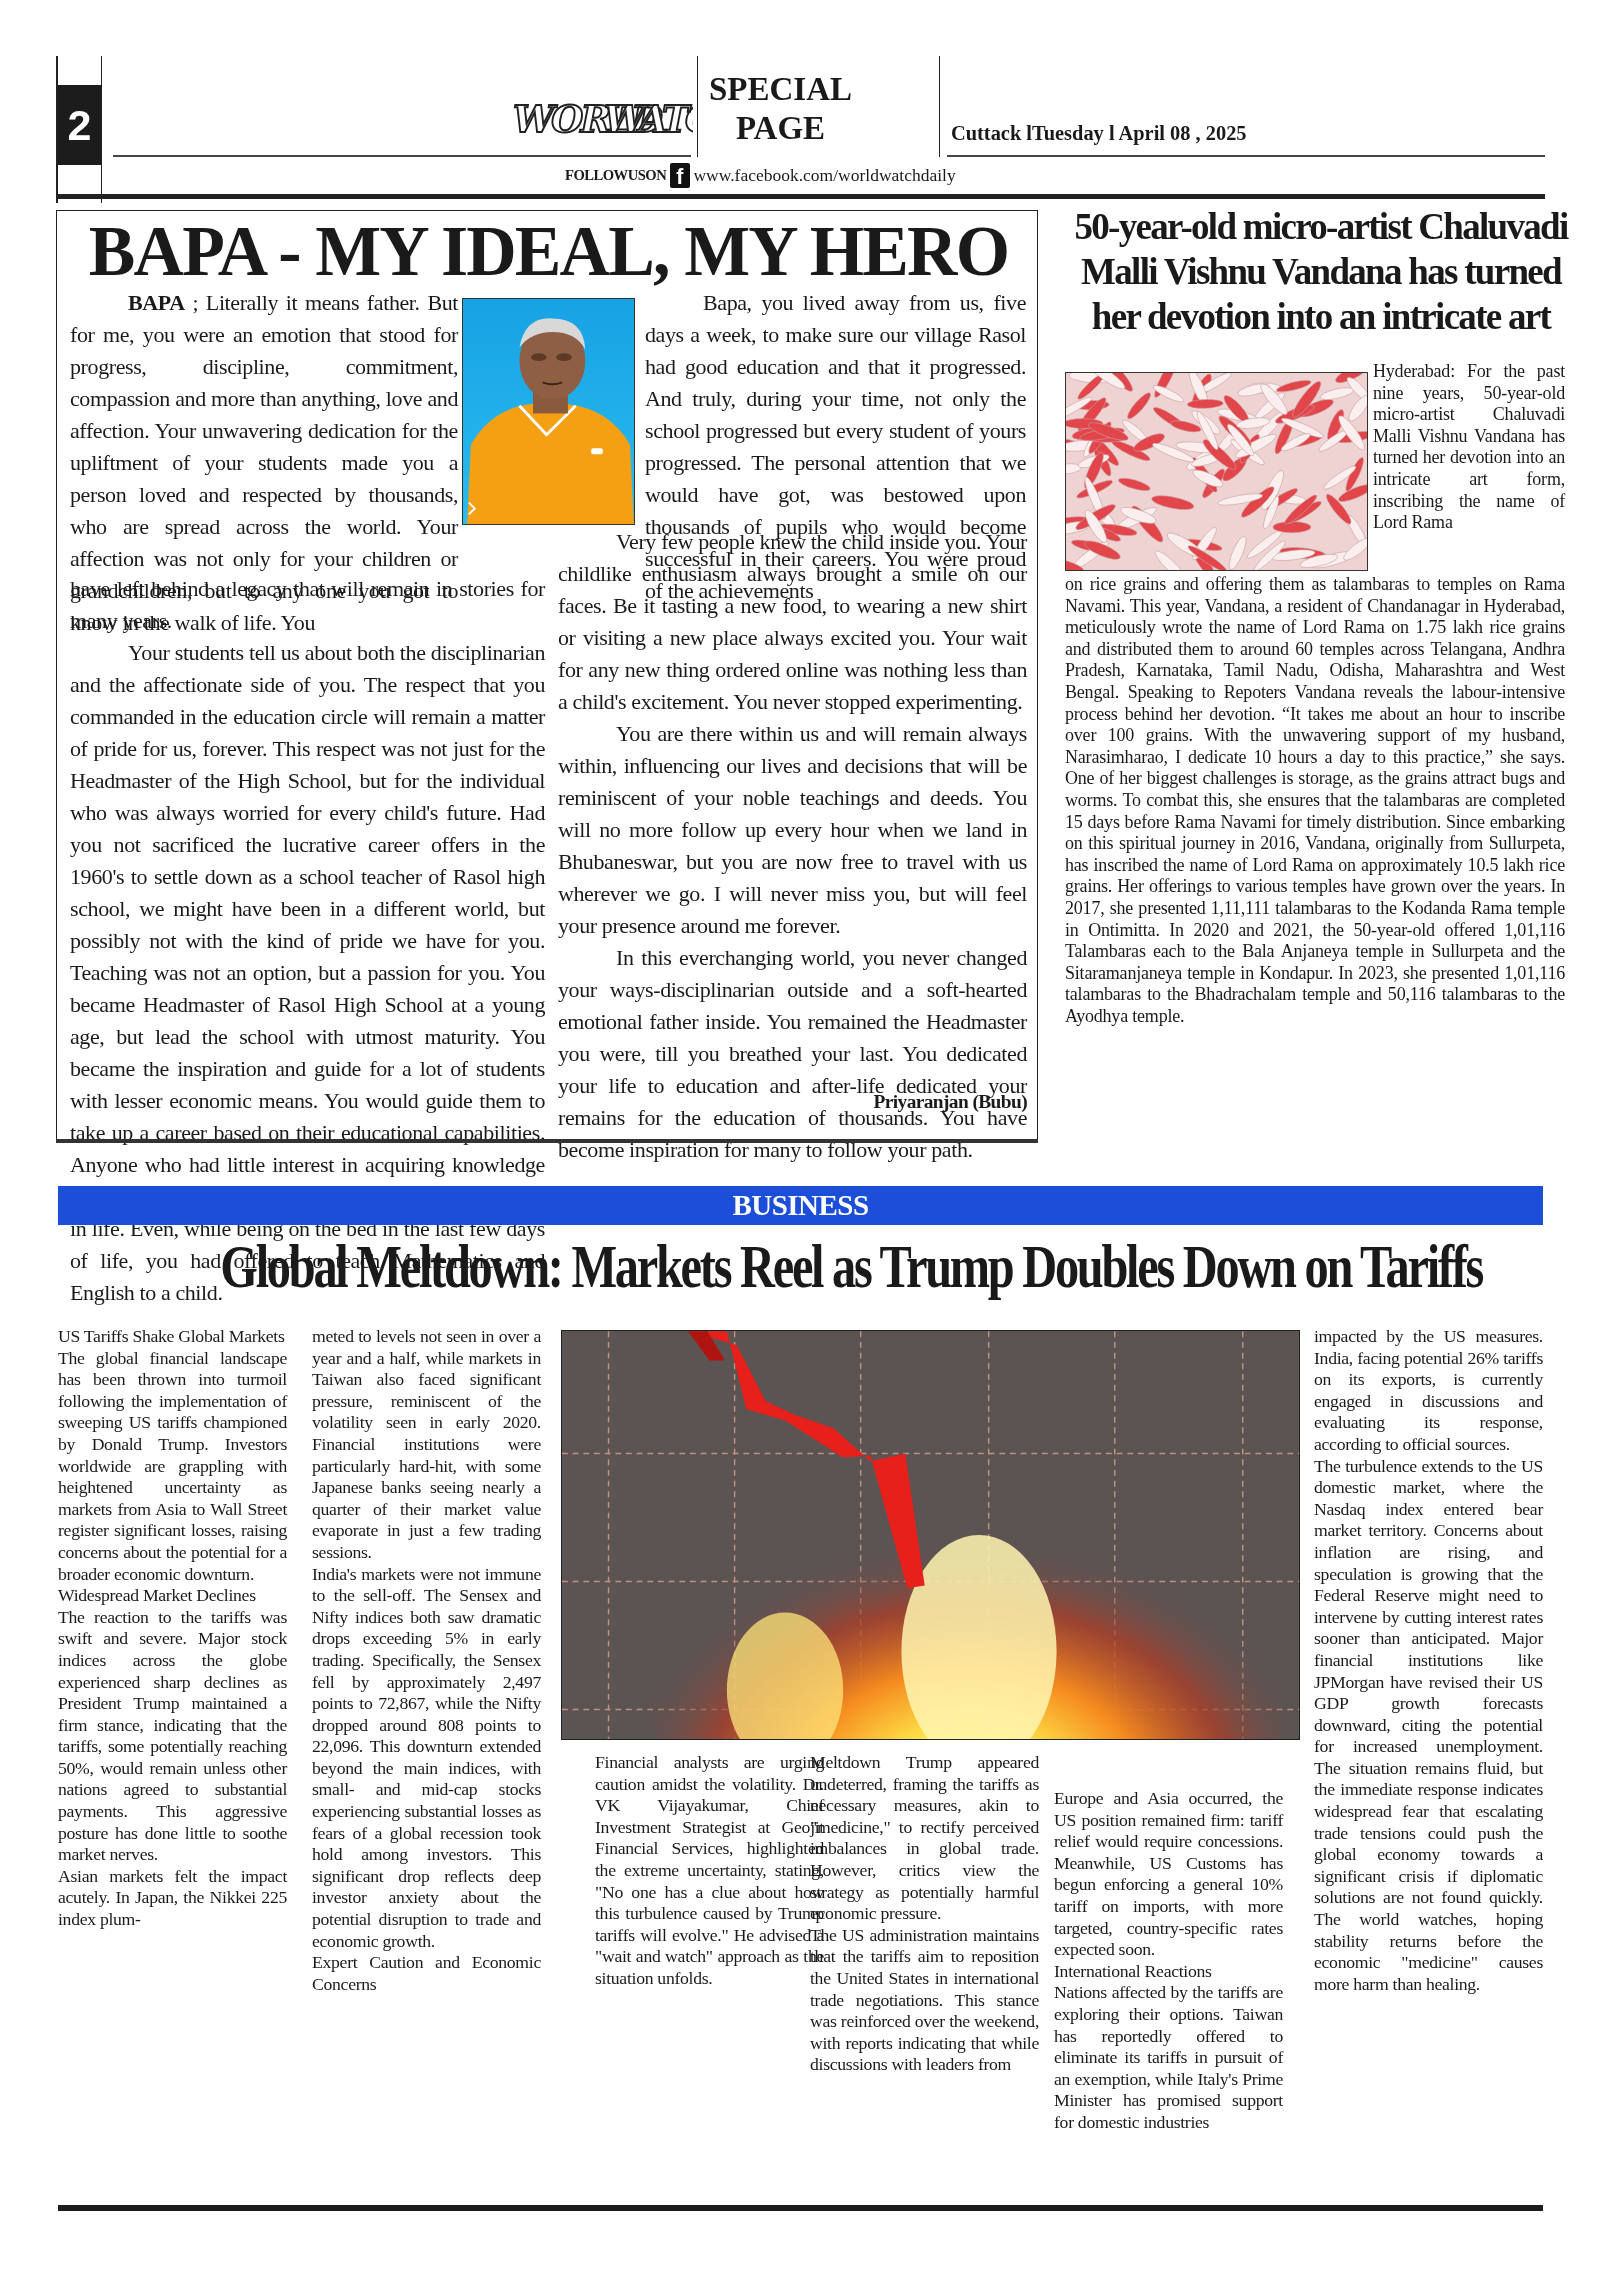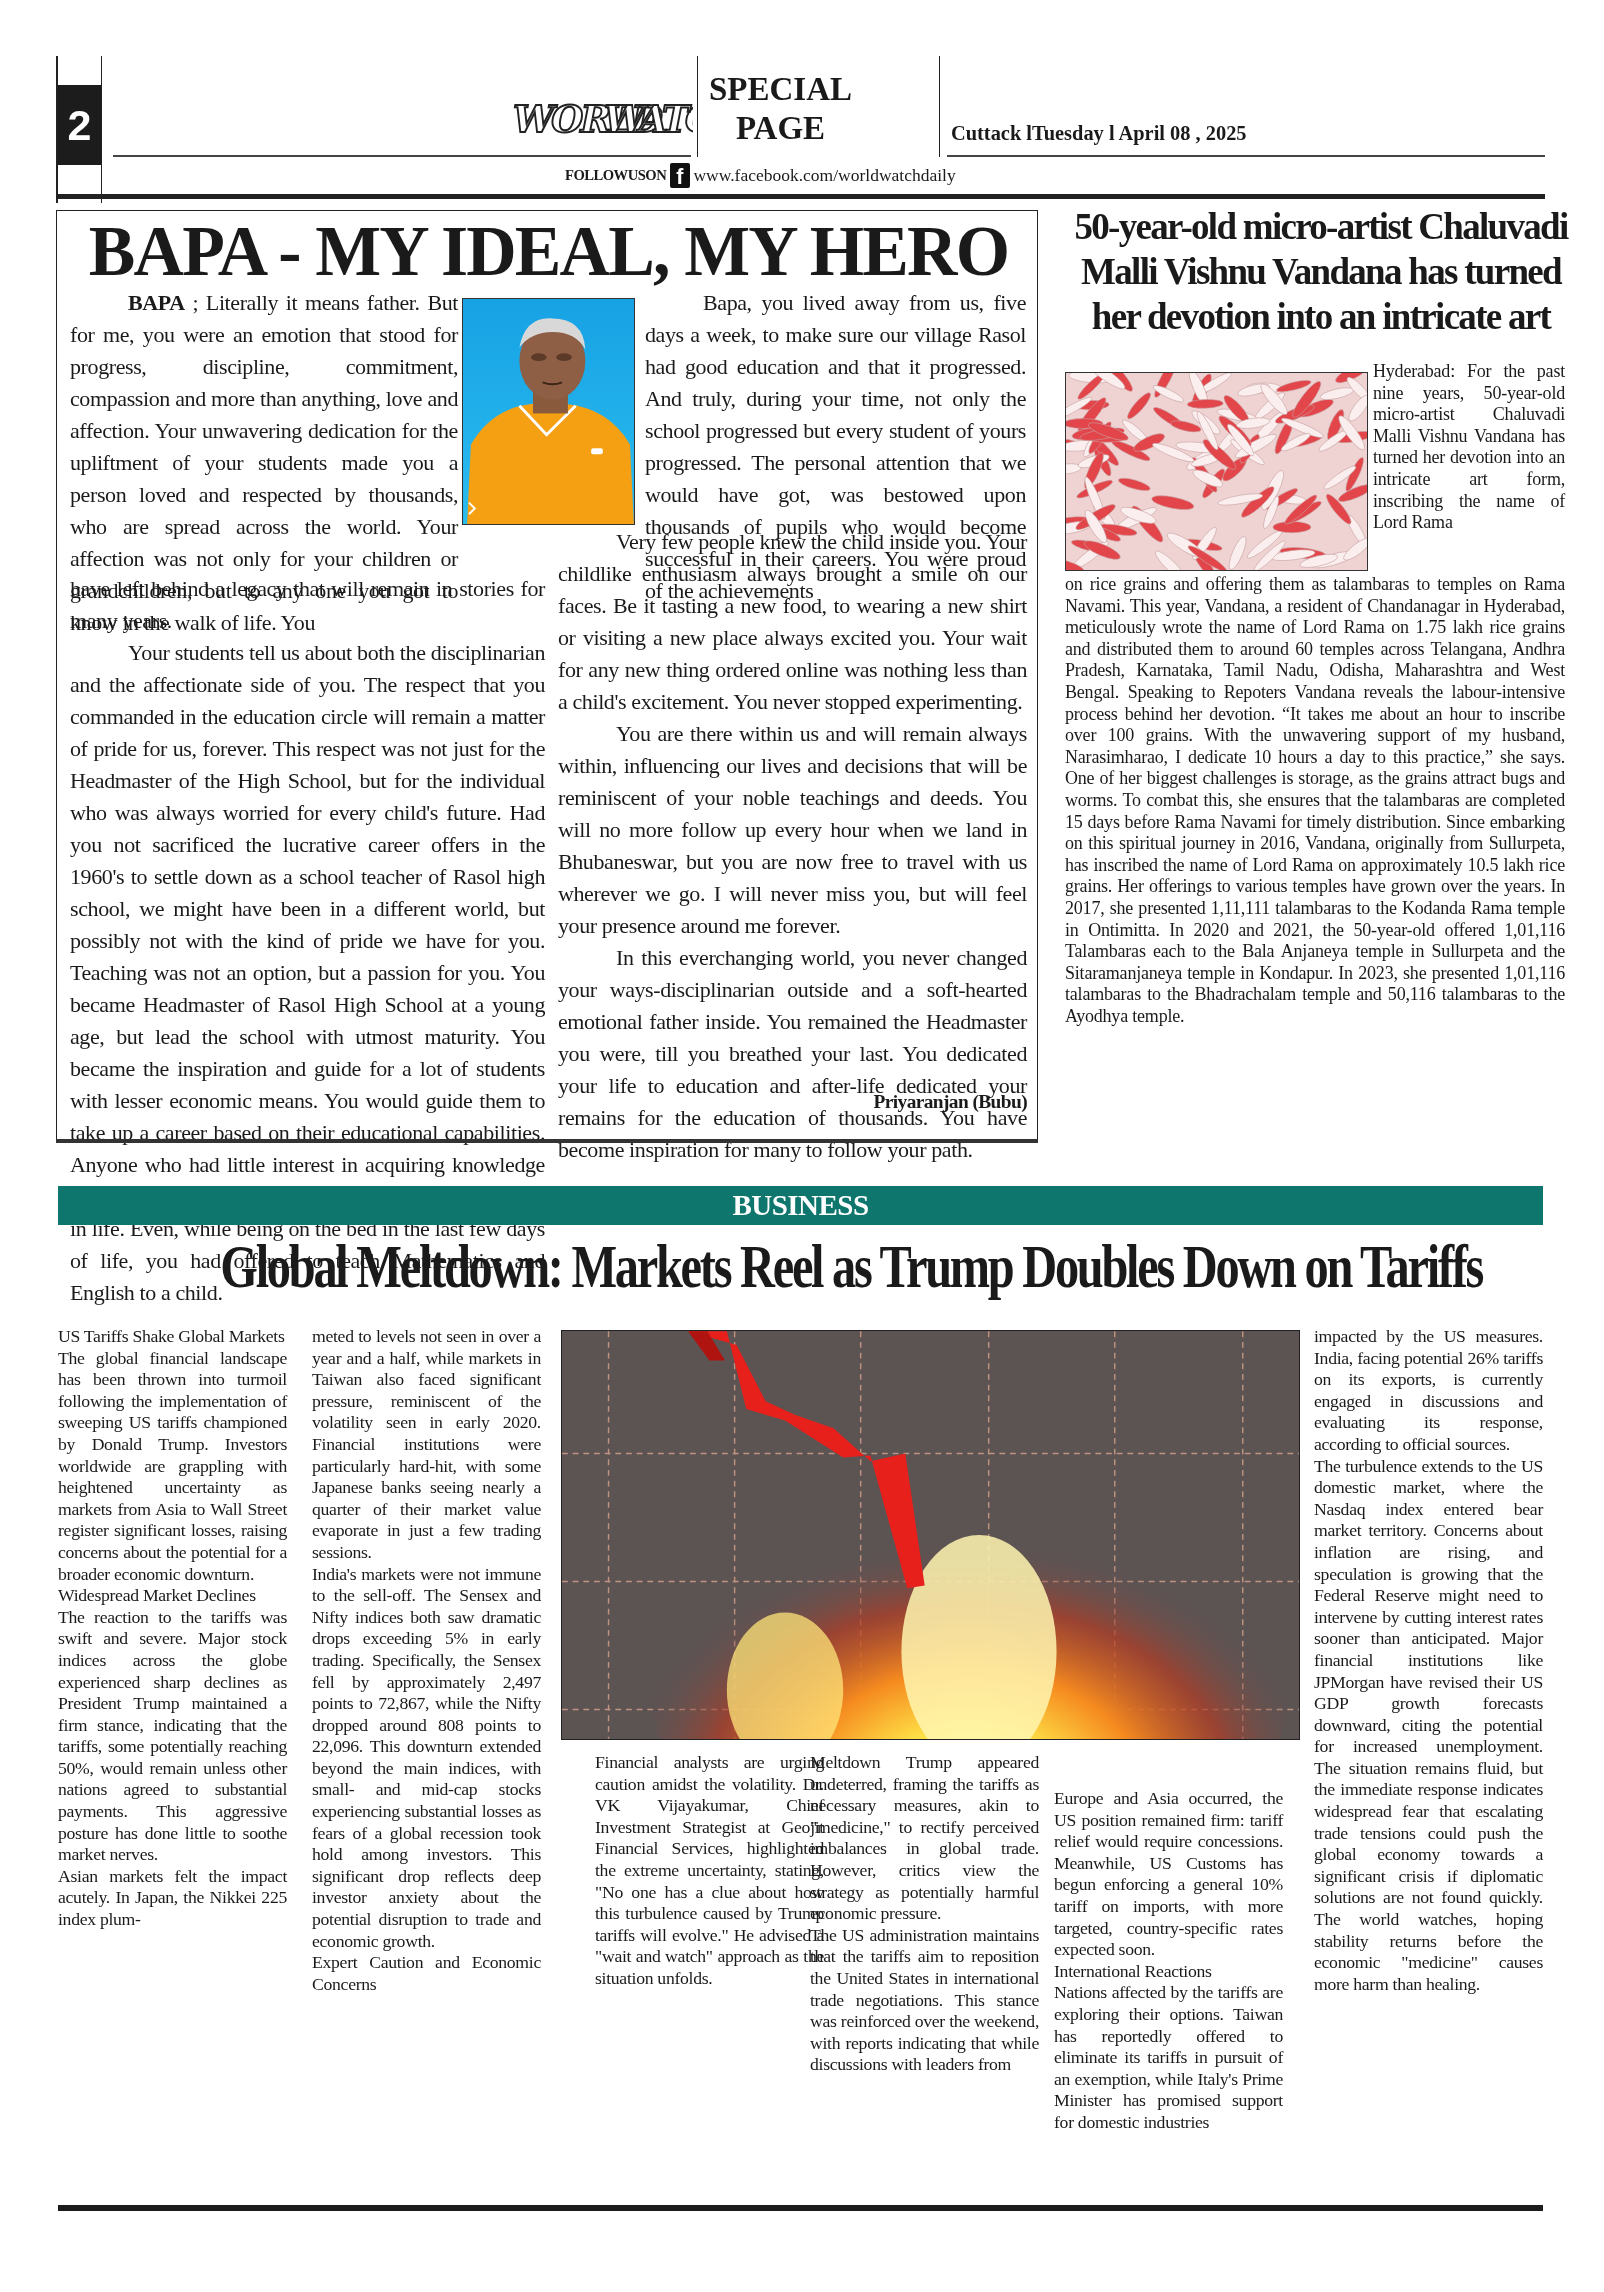--- a/index.html
+++ b/index.html
@@ -31,21 +31,21 @@
   #bapa-bottom-shadow { left: 56px; top: 1139px; width: 982px; height: 3.9px; background: #333; }
 
   
   #rice-title { left: 1064px; top: 204px; width: 514px; text-align: center; font-weight: bold; font-size: 37px; line-height: 45px; letter-spacing: -1.7px; }
   #rice-photo { left: 1065px; top: 372px; width: 301px; height: 197px; border: 1px solid #333; overflow: hidden; background: #f2d8d8; }
   .rice-text { position: absolute; font-size: 18px; line-height: 21.6px; text-align: justify; letter-spacing: -0.2px; }
   #rice-col-a { left: 1373px; top: 361px; width: 192px; }
   #rice-col-b { left: 1065px; top: 574px; width: 500px; }
 
   
-  #biz-banner { left: 58px; top: 1186px; width: 1485px; height: 39px; background: #0f766e; color: #fff; text-align: center; font-weight: bold; font-size: 29px; line-height: 39px; letter-spacing: -0.5px; }
+  #biz-banner { left: 58px; top: 1186px; width: 1485px; height: 39px; background: #1d4ed8; color: #fff; text-align: center; font-weight: bold; font-size: 29px; line-height: 39px; letter-spacing: -0.5px; }
   #biz-headline { left: 56px; top: 1227px; width: 1494px; text-align: center; font-weight: bold; font-size: 62px; line-height: 78px; white-space: nowrap; letter-spacing: -2.9px; transform: scaleX(0.78); transform-origin: center top; }
   .biz-text { position: absolute; font-size: 17.7px; line-height: 21.6px; text-align: justify; letter-spacing: -0.3px; }
   #biz-col1 { left: 58px; top: 1326px; width: 229px; }
   #biz-col2 { left: 312px; top: 1326px; width: 229px; }
   #biz-col3 { left: 561px; top: 1752px; width: 229px; margin-left: 34px; }
   #biz-col4 { left: 810px; top: 1752px; width: 229px; }
   #biz-col5 { left: 1054px; top: 1752px; width: 229px; margin-top: 36px; }
   #biz-col6 { left: 1314px; top: 1326px; width: 229px; }
   #crash-img { left: 561px; top: 1330px; width: 737px; height: 408px; border: 1.9px solid #222; overflow: hidden; background: #5f5656; }
   #page-footer-bar { left: 58px; top: 2205px; width: 1485px; height: 5.8px; background: #1c1c1c; }

